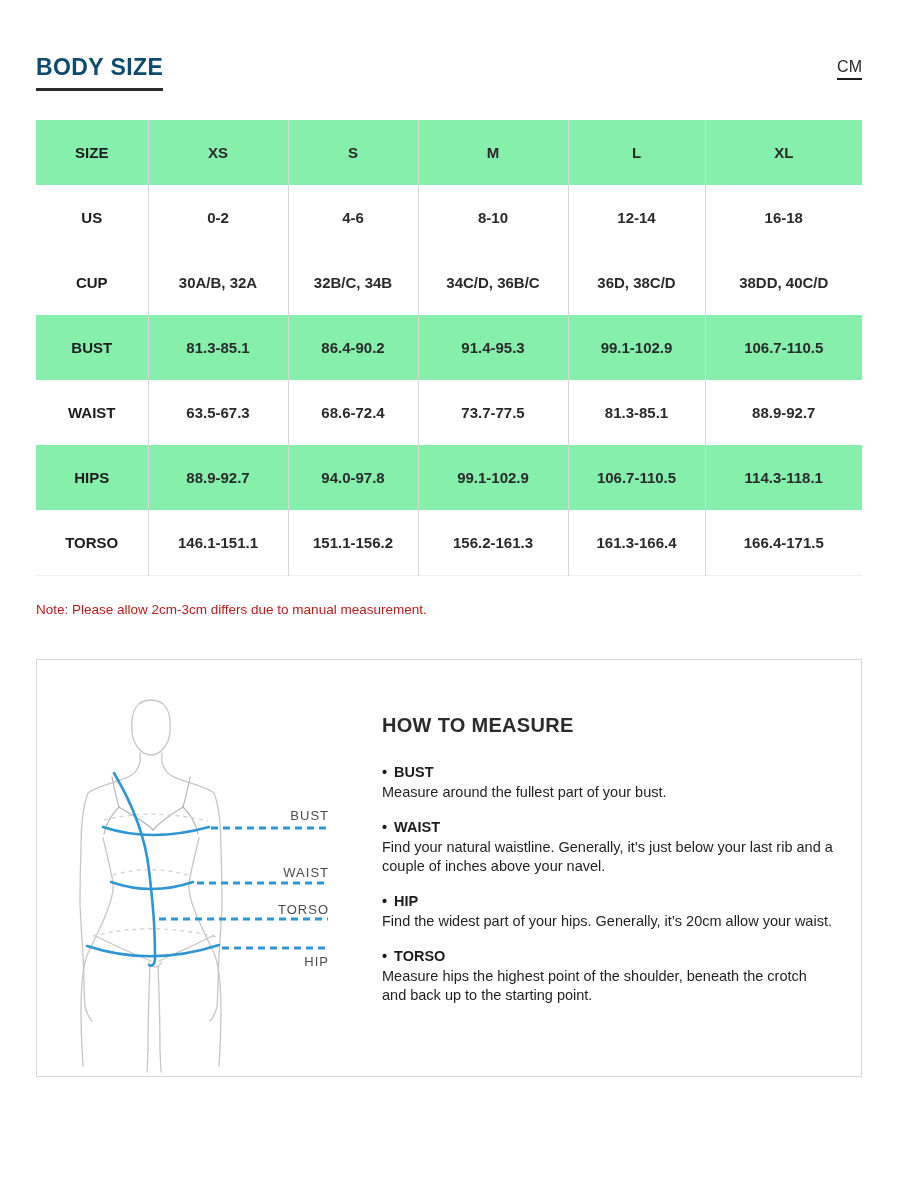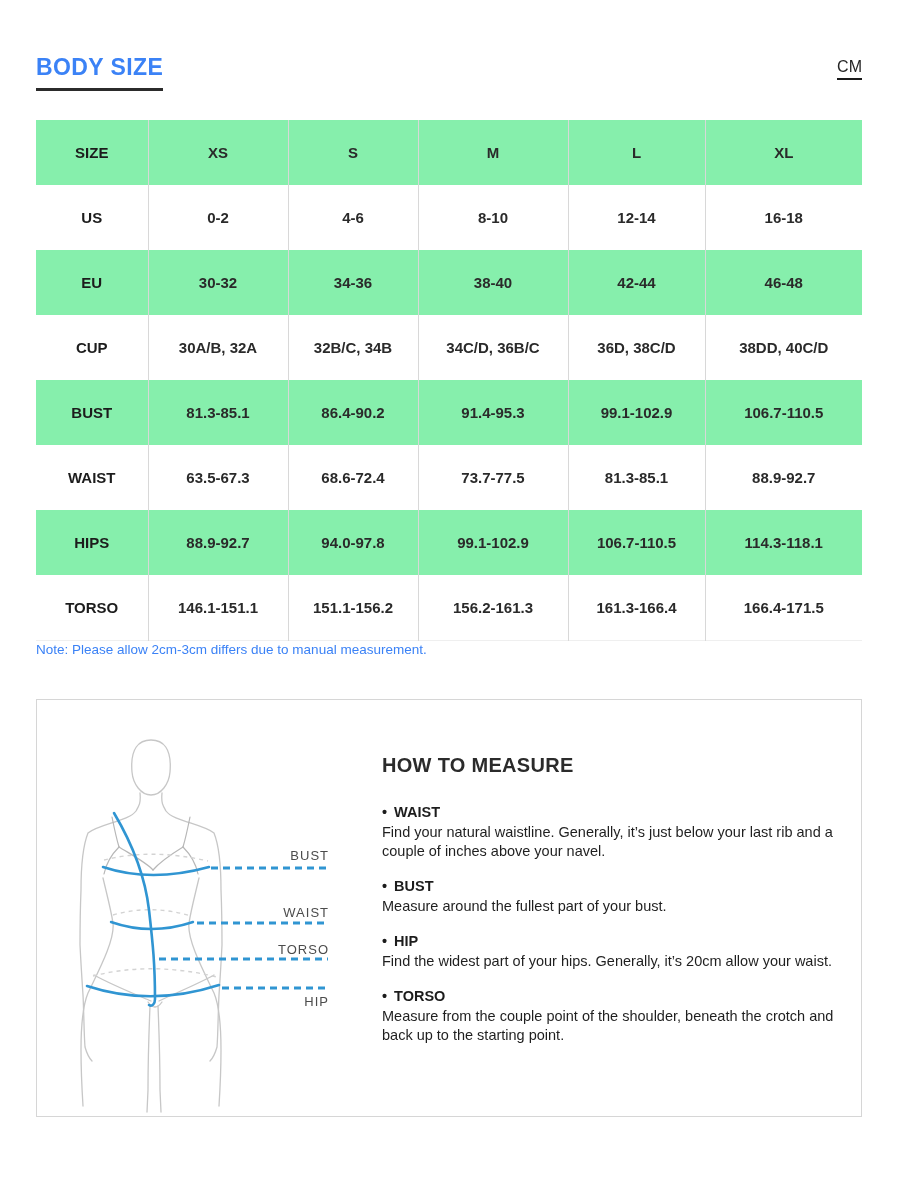--- a/index.html
+++ b/index.html
@@ -8,37 +8,37 @@
     width:900px; height:1200px;
     font-family:"Liberation Sans", sans-serif;
     color:#262626;
     overflow:hidden;
   }
   .page { width:826px; margin-left:36px; }
 
   
   .hdr { margin-top:54px; display:flex; justify-content:space-between; align-items:flex-start; }
   .title {
-    font-size:23px; font-weight:700; letter-spacing:.4px; color:#3b82f6;
+    font-size:23px; font-weight:700; letter-spacing:.4px; color:#0c4a6e;
     padding-bottom:7px; border-bottom:3px solid #2b2b2b; display:inline-block;
   }
   .unit {
     font-size:16px; font-weight:400; color:#262626; margin-top:4px;
     padding-bottom:2px; border-bottom:2px solid #1a1a1a; display:inline-block;
     cursor:pointer; text-decoration:none;
   }
 
   
   table.size { border-collapse:collapse; width:826px; margin-top:29px; table-layout:fixed; border-bottom:1px solid #efefef; }
   table.size td, table.size th { height:65px; text-align:center; vertical-align:middle; font-size:15px; font-weight:700; color:#2a2a2a; }
   table.size td + td, table.size th + th { border-left:1px solid #d8d8d8; }
   table.size .lbl { font-weight:700; color:#1c1c1c; }
   table.size tr.alt { background:#86efac; }
 
-  .note { margin-top:1px; font-size:13.5px; color:#3b82f6; }
+  .note { margin-top:26px; font-size:13.5px; color:#b91c1c; }
 
   
   .measure-box {
     margin-top:42px; border:1px solid #d6d6d6; height:418px;
     display:flex;
   }
   .figure { position:relative; width:345px; flex:0 0 345px; }
   .figure svg { position:absolute; left:0; top:0; }
   .f-label {
     position:absolute; right:53px; font-size:13px; letter-spacing:1px;
@@ -86,28 +86,20 @@
     </thead>
     <tbody>
         <tr>
           <td class="lbl">US</td>
           <td>0-2</td>
           <td>4-6</td>
           <td>8-10</td>
           <td>12-14</td>
           <td>16-18</td>
         </tr>
-        <tr class="alt">
-          <td class="lbl">EU</td>
-          <td>30-32</td>
-          <td>34-36</td>
-          <td>38-40</td>
-          <td>42-44</td>
-          <td>46-48</td>
-        </tr>
         <tr>
           <td class="lbl">CUP</td>
           <td>30A/B, 32A</td>
           <td>32B/C, 34B</td>
           <td>34C/D, 36B/C</td>
           <td>36D, 38C/D</td>
           <td>38DD, 40C/D</td>
         </tr>
         <tr class="alt">
           <td class="lbl">BUST</td>
@@ -202,32 +194,32 @@
       <span class="f-label fl-bust">BUST</span>
       <span class="f-label fl-waist">WAIST</span>
       <span class="f-label fl-torso">TORSO</span>
       <span class="f-label fl-hip">HIP</span>
     </div>
 
     <div class="instructions">
       <h2>HOW TO MEASURE</h2>
       <div>
           <div class="m-item">
+            <h3><span class="bullet">•</span><span>BUST</span></h3>
+            <p>Measure around the fullest part of your bust.</p>
+          </div>
+          <div class="m-item">
             <h3><span class="bullet">•</span><span>WAIST</span></h3>
             <p>Find your natural waistline. Generally, it’s just below your last rib and a couple of inches above your navel.</p>
           </div>
           <div class="m-item">
-            <h3><span class="bullet">•</span><span>BUST</span></h3>
-            <p>Measure around the fullest part of your bust.</p>
-          </div>
-          <div class="m-item">
             <h3><span class="bullet">•</span><span>HIP</span></h3>
             <p>Find the widest part of your hips. Generally, it’s 20cm allow your waist.</p>
           </div>
           <div class="m-item">
             <h3><span class="bullet">•</span><span>TORSO</span></h3>
-            <p>Measure from the couple point of the shoulder, beneath the crotch and back up to the starting point.</p>
+            <p>Measure hips the highest point of the shoulder, beneath the crotch and back up to the starting point.</p>
           </div>
         </div>
     </div>
 
   </div>
 </div>
 
 </body></html>

